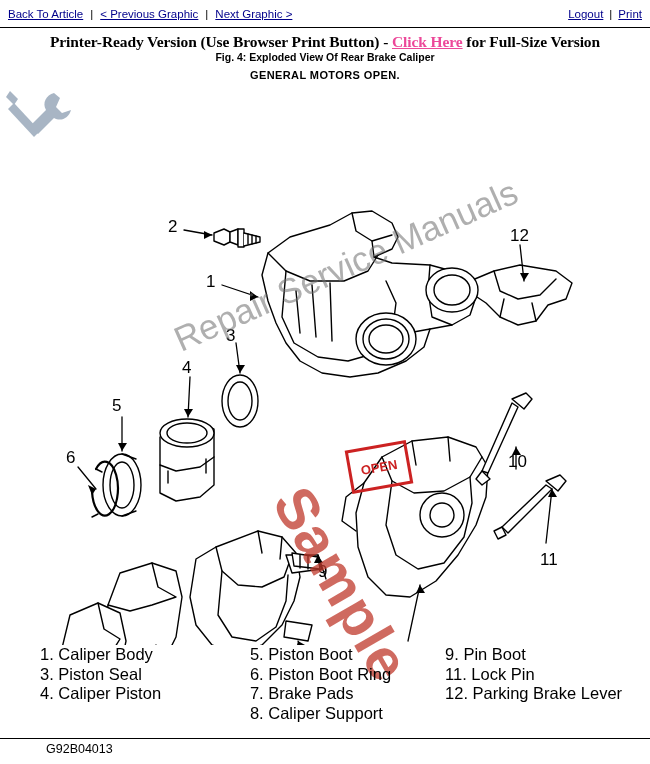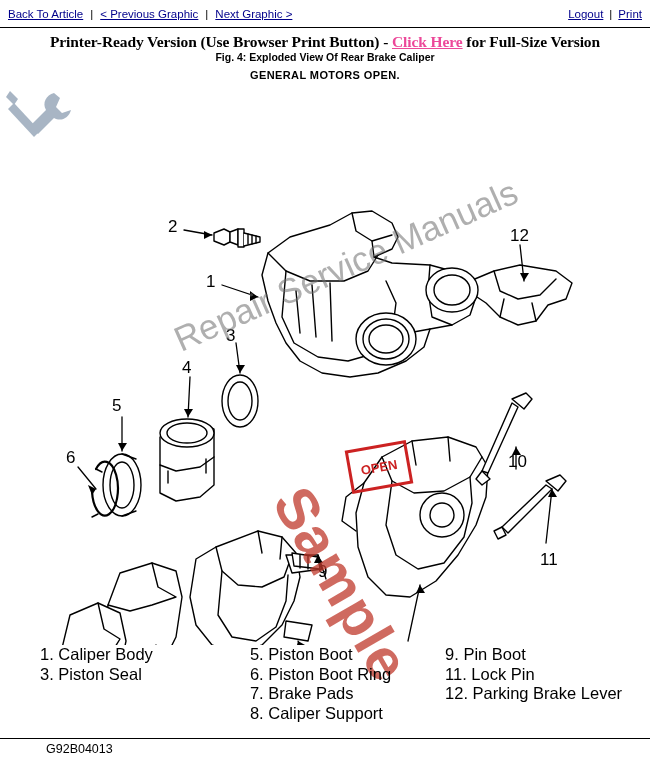--- a/index.html
+++ b/index.html
@@ -397,20 +397,21 @@
     <span>OPEN</span>
   </div>
 
   <div class="wm-sample">Sample</div>
 </div>
 
 <div class="legend">
   <div class="legend-col c1">
     <div class="legend-item">1. Caliper Body</div>
     <div class="legend-item">3. Piston Seal</div>
+    <div class="legend-item">4. Caliper Piston</div>
   </div>
   <div class="legend-col c2">
     <div class="legend-item">5. Piston Boot</div>
     <div class="legend-item">6. Piston Boot Ring</div>
     <div class="legend-item">7. Brake Pads</div>
     <div class="legend-item">8. Caliper Support</div>
   </div>
   <div class="legend-col c3">
     <div class="legend-item">9. Pin Boot</div>
     <div class="legend-item">11. Lock Pin</div>

